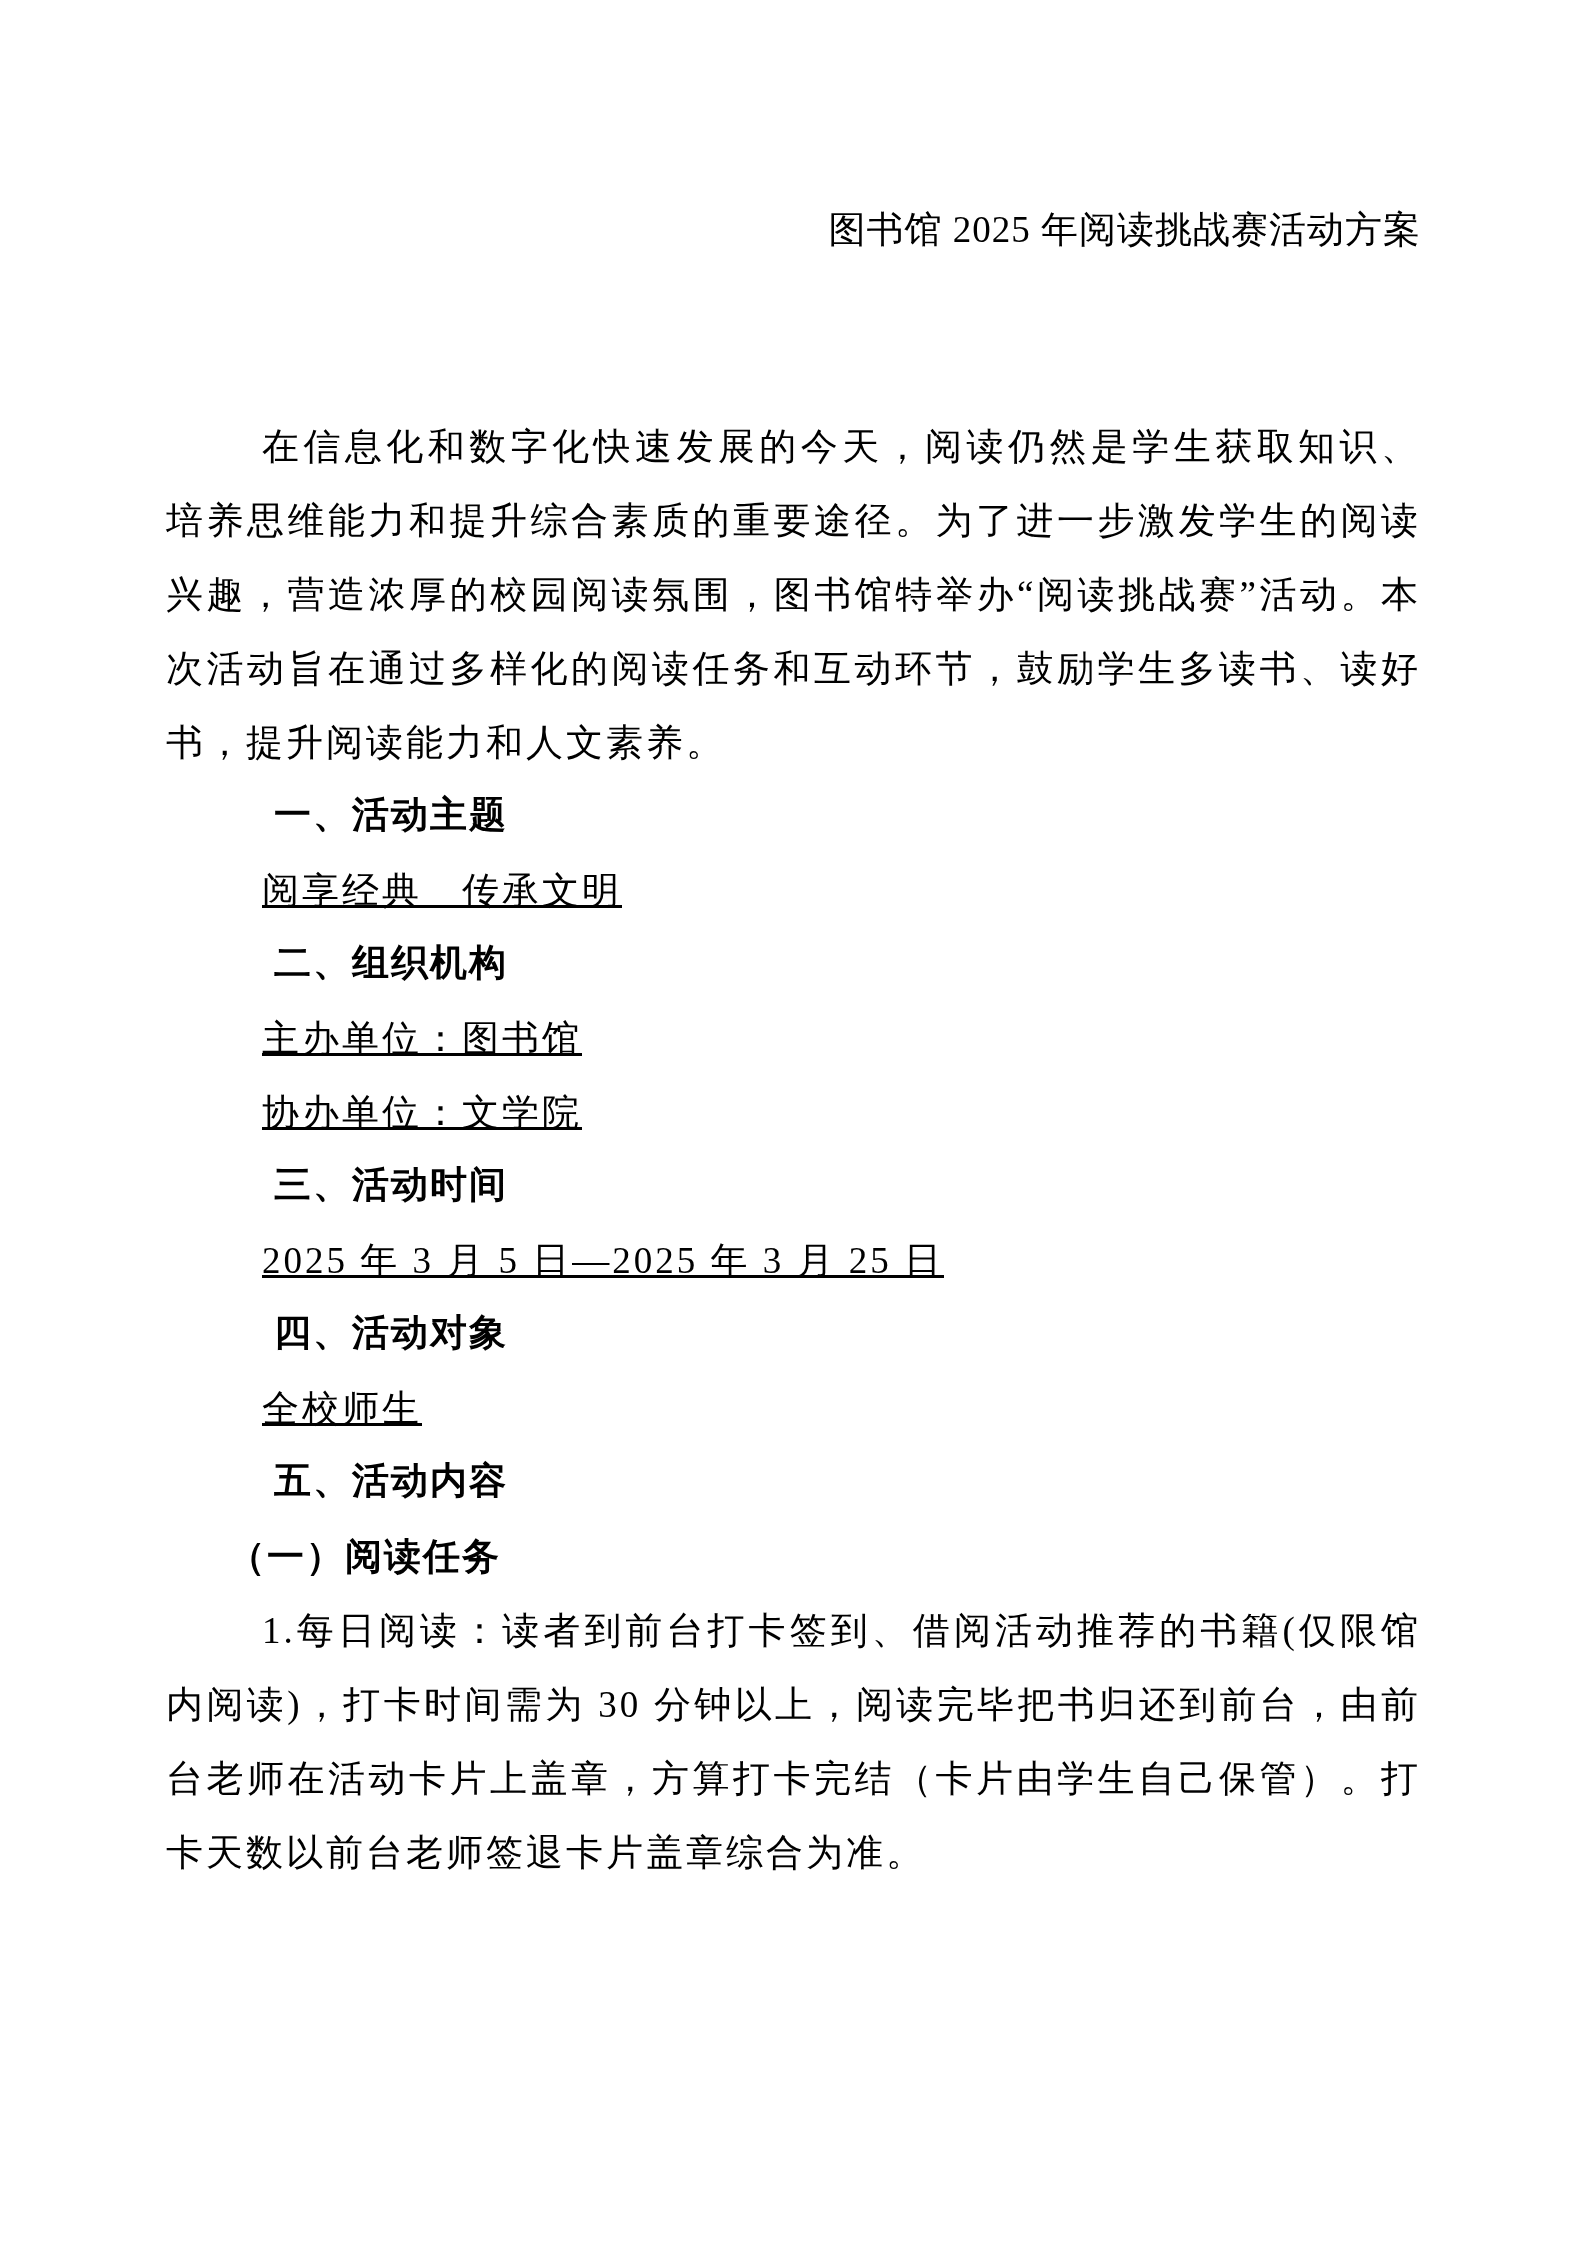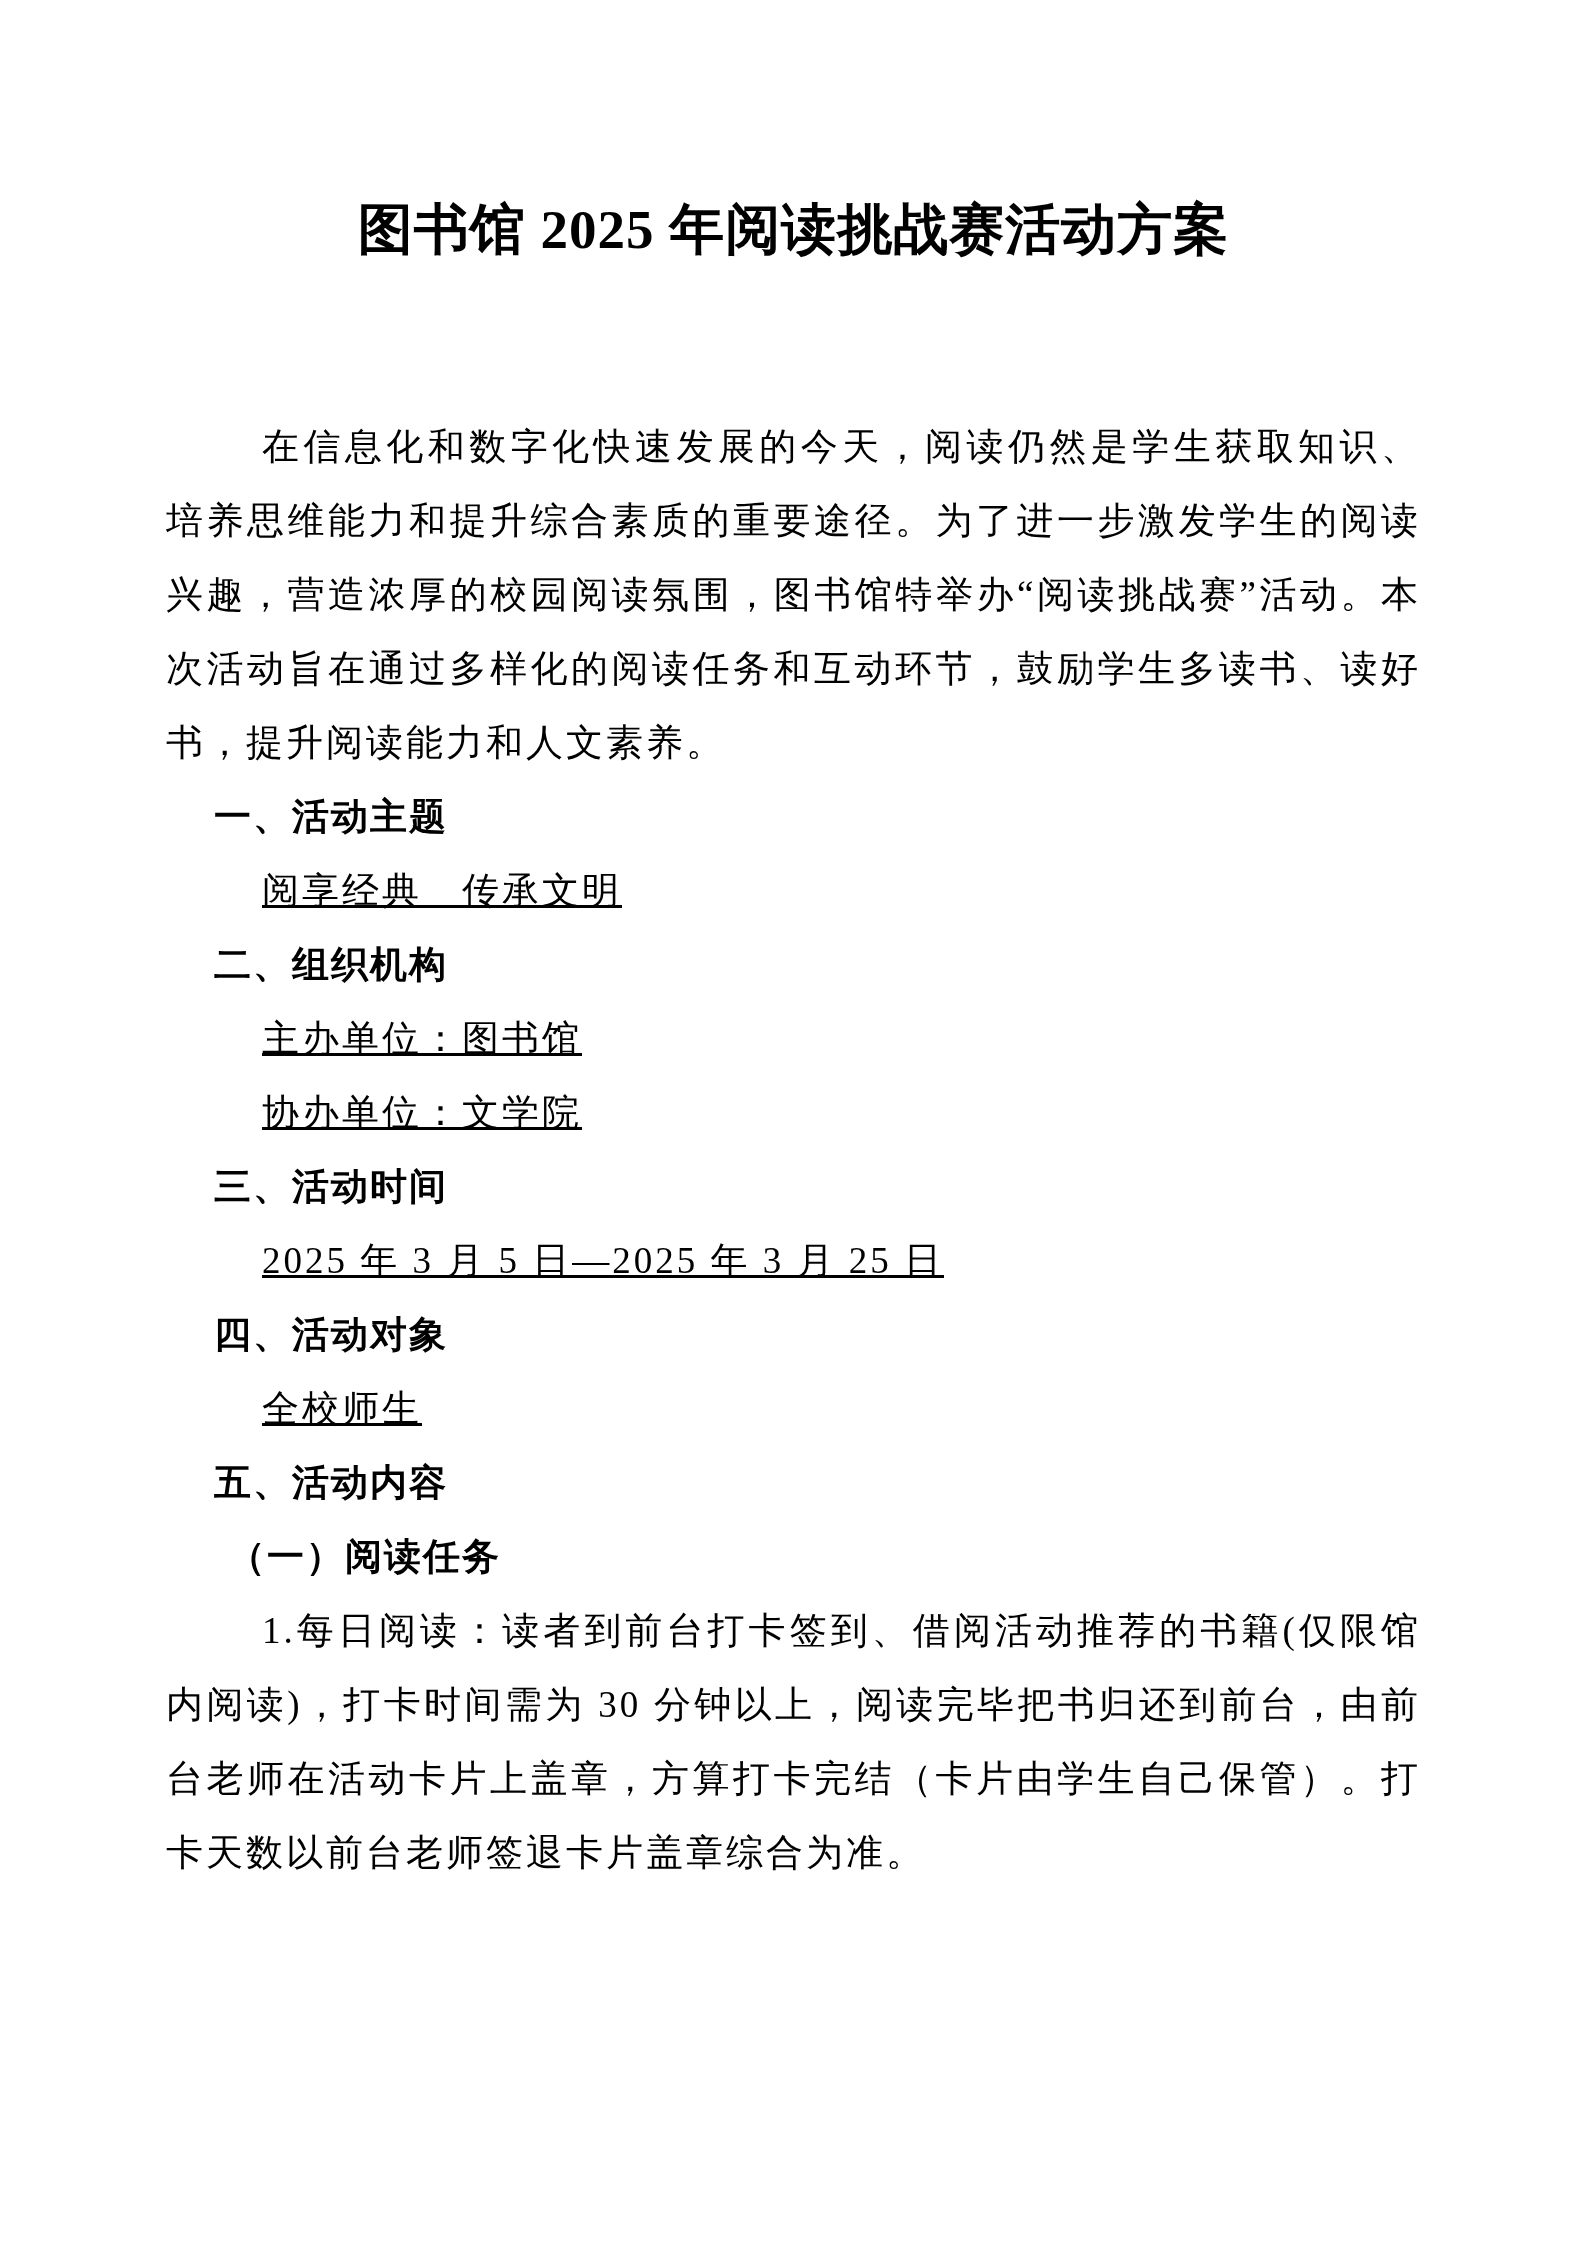--- a/index.html
+++ b/index.html
@@ -17,48 +17,48 @@
     overflow: hidden;
   }
   .content {
     position: absolute;
     left: 166px;
     top: 185px;
     width: 1255px;
   }
   .doc-title {
     font-family: "Liberation Serif", "DejaVu Serif", serif;
-    font-weight: bold;
-    font-size: 55px;
+    font-weight: normal;
+    font-size: 37px;
     line-height: 90px;
     letter-spacing: 1px;
-    text-align: center;
+    text-align: right;
     margin: 0 0 135px 0;
   }
   .para {
     font-size: 37px;
     line-height: 74px;
     letter-spacing: 3px;
     margin: 0;
   }
   .body-justified {
     text-align: justify;
     text-justify: inter-character;
     text-align-last: left;
     text-indent: 96px;
   }
   .body-line {
     margin-left: 96px;
     text-decoration: underline;
   }
   .heading {
-    font-family: Liberation Serif, serif;
+    font-family: Liberation Mono, monospace;
     font-weight: bold;
     letter-spacing: 2px;
-    margin-left: 48px;
+    margin-left: 108px;
   }
   .subheading {
     font-family: "Liberation Sans", "DejaVu Sans", sans-serif;
     font-weight: bold;
     letter-spacing: 2px;
     margin-left: 62px;
   }
 </style>
 </head>
 <body>

